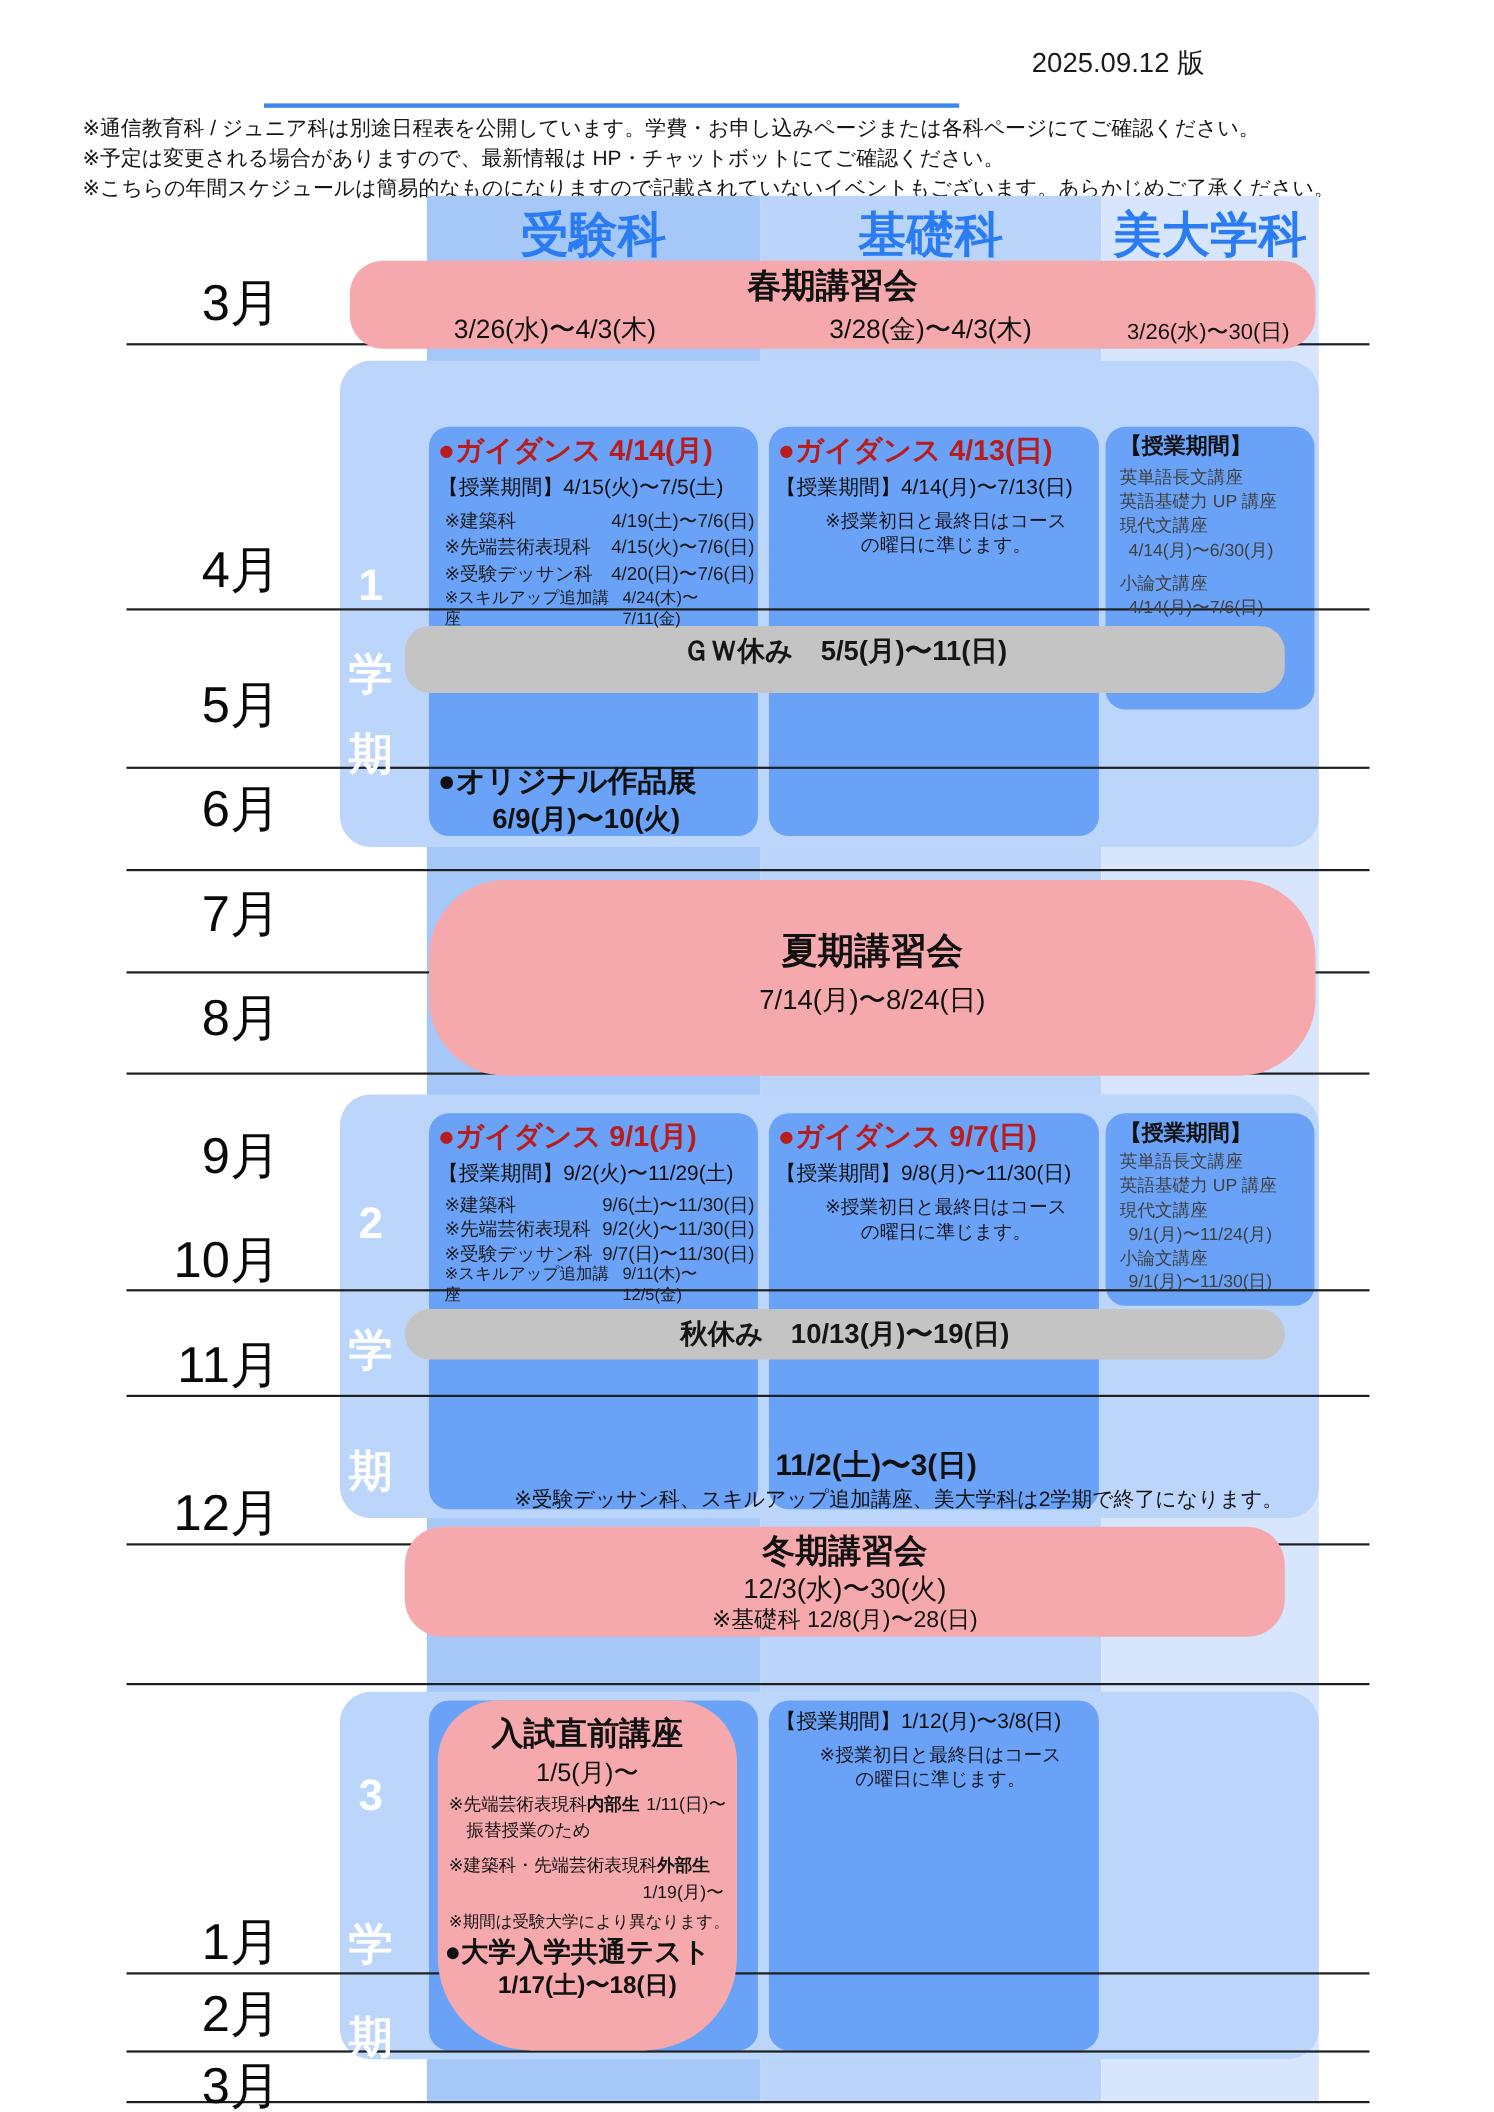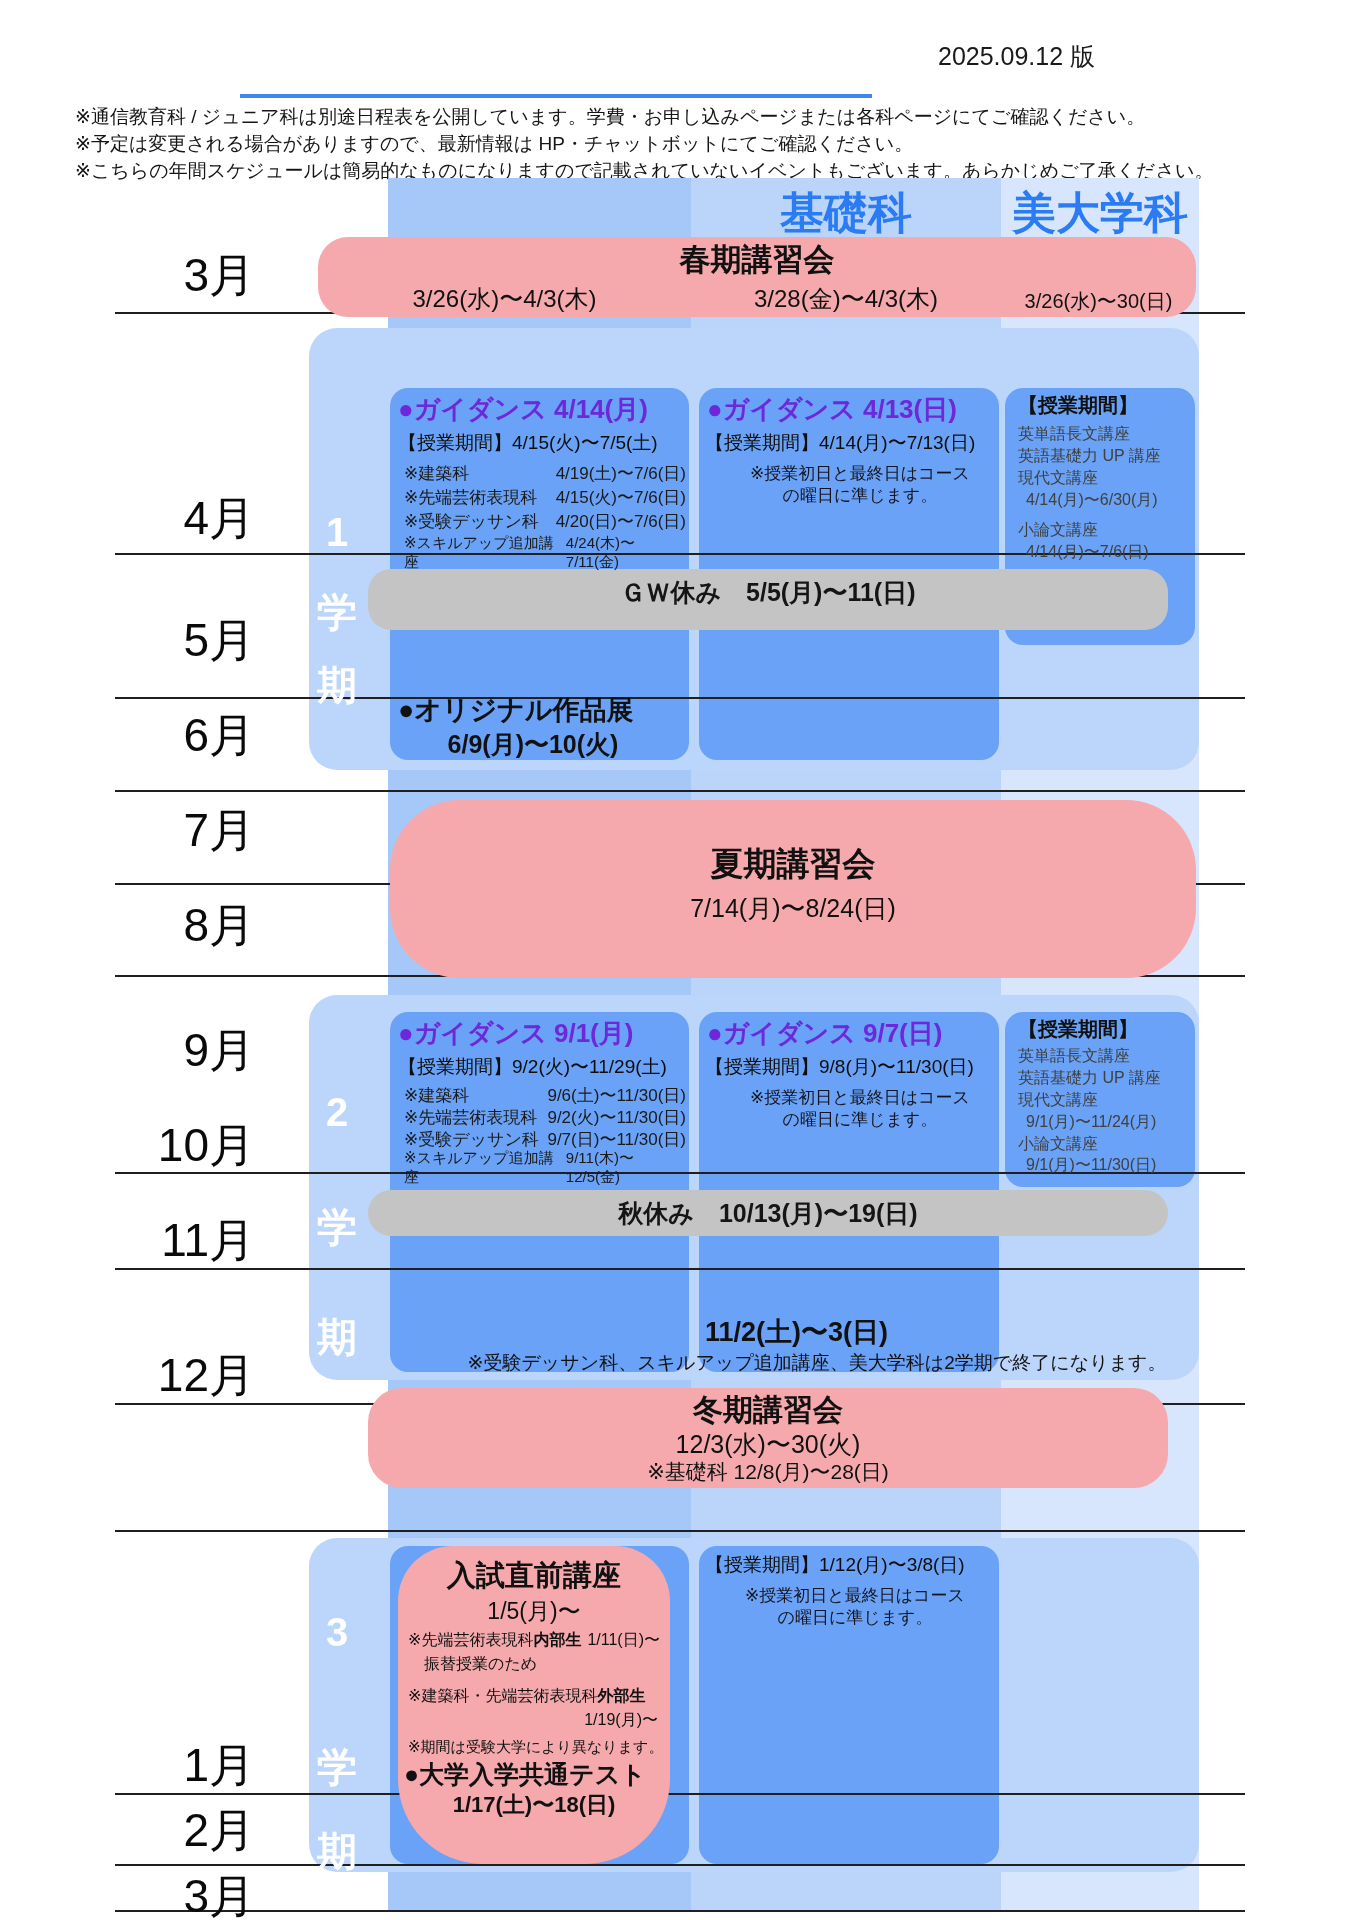--- a/index.html
+++ b/index.html
@@ -9,21 +9,21 @@
   .z0{z-index:0}.z1{z-index:1}.z2{z-index:2}.z3{z-index:3}.z4{z-index:4}.z5{z-index:5}
   .col-bg{top:178px;height:1734px;}
   .container{background:#bcd6fb;border-radius:28px;}
   .panel{background:#69a2f6;border-radius:18px;}
   .pink{background:#f5a9ad;}
   .bar{background:#c4c4c4;text-align:center;font-weight:bold;color:#151515;}
   .mline{left:115px;width:1130px;height:2px;background:#1f1f1f;}
   .mon{left:120px;width:135px;text-align:right;font-size:46px;color:#0a0a0a;}
   .colhead{font-size:44px;font-weight:bold;color:#2b7cf2;text-align:center;top:184px;}
   .termchar{width:56px;text-align:center;font-size:40px;font-weight:bold;color:#fff;}
-  .guid{font-size:26px;font-weight:bold;color:#6d28d9;white-space:nowrap;}
+  .guid{font-size:26px;font-weight:bold;color:#b91c1c;white-space:nowrap;}
   .per{font-size:19px;color:#0d0d0d;white-space:nowrap;}
   .drow{display:flex;justify-content:space-between;font-size:17px;color:#1a1a1a;}
   .drow.sm{font-size:15px;}
   .cn{text-align:center;}
   .c3h{font-size:20px;font-weight:bold;}
   .c3l{font-size:16px;color:#404040;}
   .ntc{font-size:17px;color:#15151f;text-align:center;}
   .title-blue{color:#3d86f2;font-weight:bold;}
   .note{font-size:19px;color:#151515;}
   .pinkrow{font-size:16px;color:#111;}
@@ -37,20 +37,21 @@
   <div class="abs" style="left:240px;top:94px;width:632px;height:4px;background:#3d86f2;"></div>
   <div class="abs" style="left:938px;top:40px;font-size:25px;color:#1a1a1a;">2025.09.12 版</div>
   <div class="abs note" style="left:75px;top:104px;">※通信教育科 / ジュニア科は別途日程表を公開しています。学費・お申し込みページまたは各科ページにてご確認ください。</div>
   <div class="abs note" style="left:75px;top:131px;">※予定は変更される場合がありますので、最新情報は HP・チャットボットにてご確認ください。</div>
   <div class="abs note" style="left:75px;top:158px;">※こちらの年間スケジュールは簡易的なものになりますので記載されていないイベントもございます。あらかじめご了承ください。</div>
 
   <div class="abs col-bg z0" style="left:388px;width:303px;background:#a6c8f8;"></div>
   <div class="abs col-bg z0" style="left:691px;width:310px;background:#bbd5fa;"></div>
   <div class="abs col-bg z0" style="left:1001px;width:198px;background:#d7e6fd;"></div>
 
+  <div class="abs colhead z5" style="left:388px;width:303px;">受験科</div>
   <div class="abs colhead z5" style="left:691px;width:310px;">基礎科</div>
   <div class="abs colhead z5" style="left:1001px;width:198px;">美大学科</div>
 
   <div class="abs mon z5" style="top:245px;">3月</div>
   <div class="abs mon z5" style="top:488px;">4月</div>
   <div class="abs mon z5" style="top:610px;">5月</div>
   <div class="abs mon z5" style="top:705px;">6月</div>
   <div class="abs mon z5" style="top:800px;">7月</div>
   <div class="abs mon z5" style="top:895px;">8月</div>
   <div class="abs mon z5" style="top:1020px;">9月</div>

